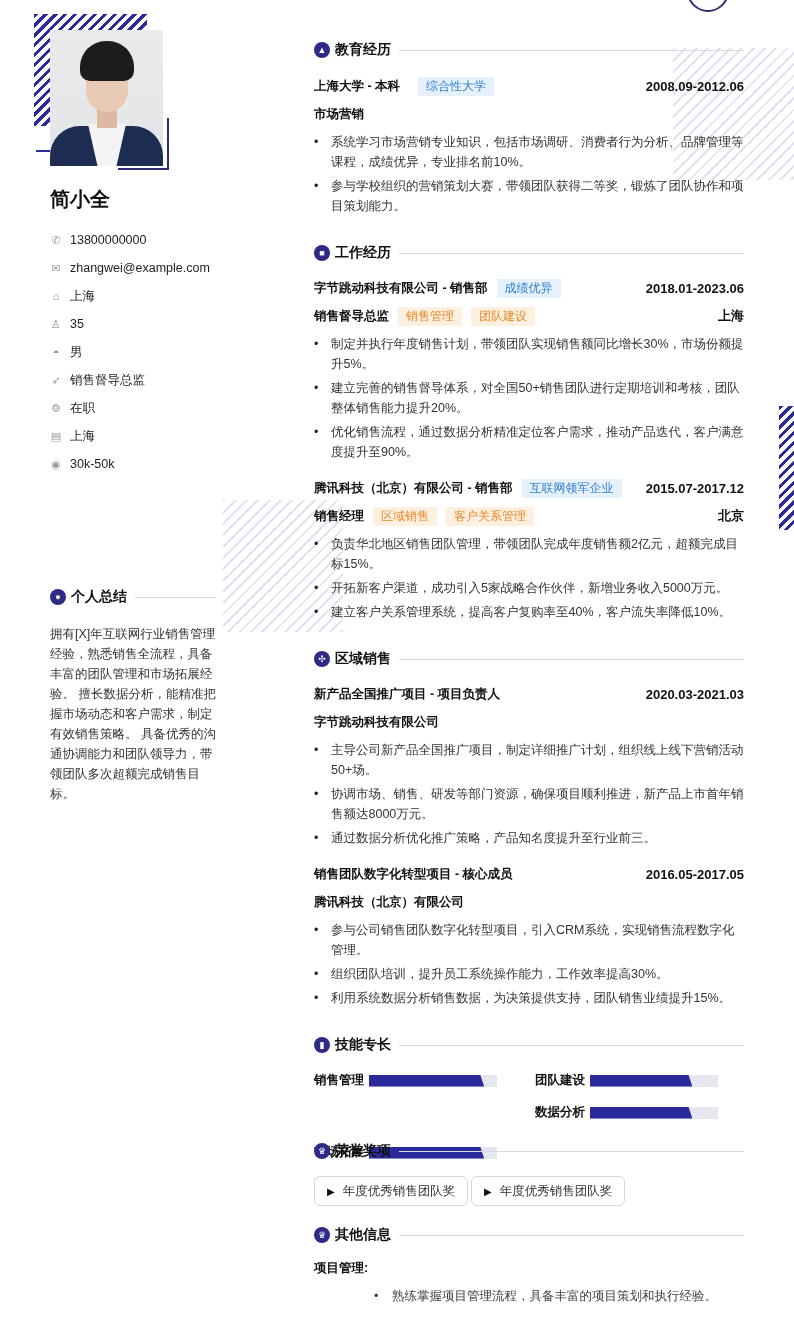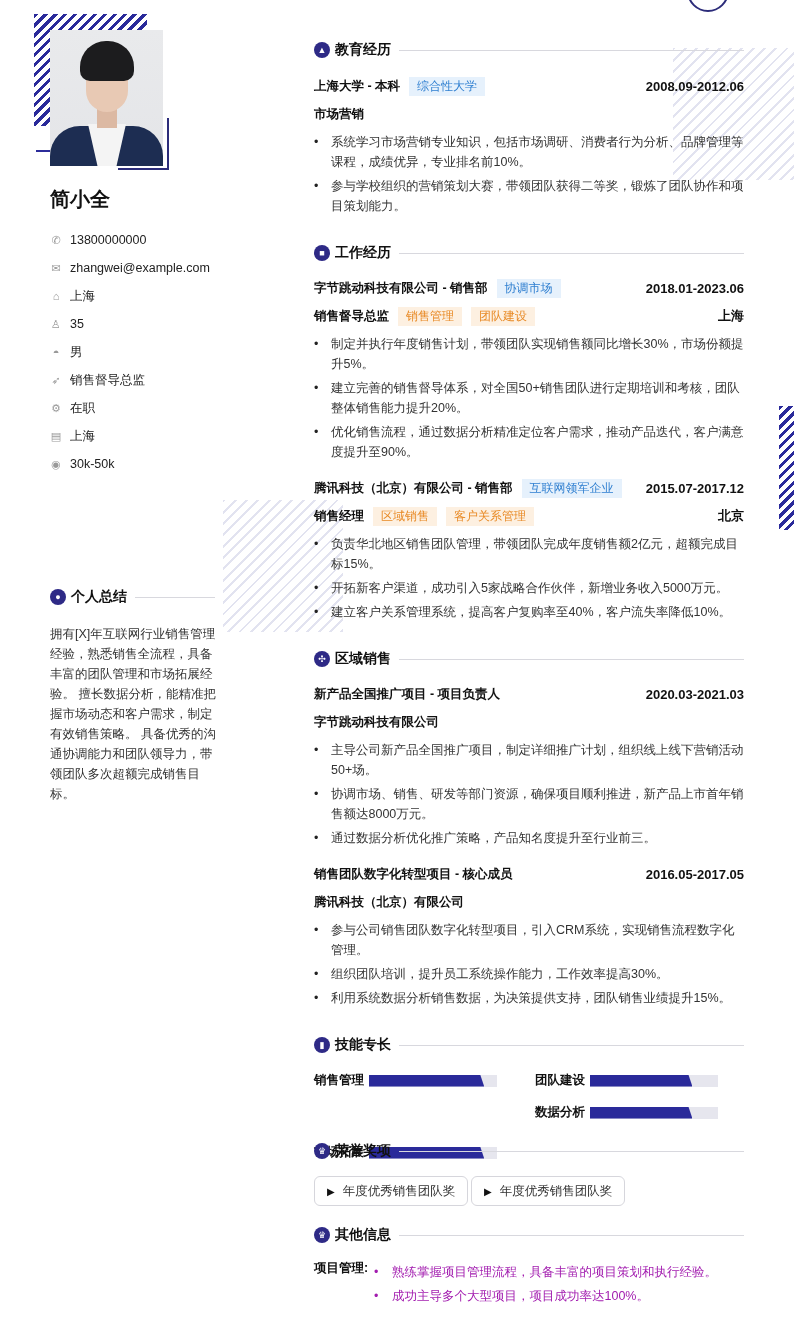--- a/index.html
+++ b/index.html
@@ -70,21 +70,21 @@
   .skill { position: absolute; display: flex; align-items: center; font-size: 12.5px; color: #111; font-weight: 700; }
   .skill .bar { width: 128px; height: 12px; background: #e6e6ee; margin-left: 5px; position: relative; }
   .skill .fill { position: absolute; left: 0; top: 0; height: 12px; background: #2a2a9a; clip-path: polygon(0 0, calc(100% - 4px) 0, 100% 100%, 0 100%); }
 
   .award { position: absolute; top: 1176px; height: 30px; border: 1px solid #d6d6dc; border-radius: 6px; display: flex; align-items: center; padding: 0 12px; font-size: 12.5px; color: #333; }
   .award .tri { font-size: 10px; margin-right: 8px; color: #111; }
 
   .other { position: absolute; left: 0; top: 1260px; display: flex; font-size: 12.5px; }
   .other .label { font-weight: 700; color: #111; width: 56px; }
   .other ul { list-style: none; }
-  .other li { position: relative; padding-left: 22px; line-height: 24px; color: #a21caf; }
+  .other li { position: relative; padding-left: 22px; line-height: 24px; color: #404040; margin-top: 24px; }
   .other li::before { content: "•"; position: absolute; left: 4px; }
 </style>
 </head>
 <body>
 
 <div class="deco-circle"></div>
 <div class="deco-stripe-light" style="left:673px;top:48px;width:121px;height:132px;"></div>
 <div class="deco-stripe-light" style="left:223px;top:500px;width:120px;height:132px;"></div>
 <div class="deco-stripe-dark" style="left:779px;top:406px;width:15px;height:124px;"></div>
 
@@ -149,41 +149,41 @@
 </div>
 <p class="summary-text">拥有[X]年互联网行业销售管理经验，熟悉销售全流程，具备丰富的团队管理和市场拓展经验。 擅长数据分析，能精准把握市场动态和客户需求，制定有效销售策略。 具备优秀的沟通协调能力和团队领导力，带领团队多次超额完成销售目标。</p>
 
 <div class="main">
 
   <div class="sec-head" style="top:41px;">
     <span class="sec-icon">▲</span>
     <span class="sec-title">教育经历</span>
     <span class="sec-line"></span>
   </div>
-  <div class="row" style="top:77px;">
+  <div class="row" style="top:77px;gap:9px;">
     <span class="bold">上海大学 - 本科</span>
     <span class="tag-blue">综合性大学</span>
     <span class="right">2008.09-2012.06</span>
   </div>
   <div class="row" style="top:105px;">
     <span class="bold">市场营销</span>
   </div>
   <ul class="bullets" style="top:132px;">
     <li>系统学习市场营销专业知识，包括市场调研、消费者行为分析、品牌管理等课程，成绩优异，专业排名前10%。</li>
     <li>参与学校组织的营销策划大赛，带领团队获得二等奖，锻炼了团队协作和项目策划能力。</li>
   </ul>
 
   <div class="sec-head" style="top:244px;">
     <span class="sec-icon">■</span>
     <span class="sec-title">工作经历</span>
     <span class="sec-line"></span>
   </div>
   <div class="row" style="top:279px;">
     <span class="bold">字节跳动科技有限公司 - 销售部</span>
-    <span class="tag-blue">协调市场</span>
+    <span class="tag-blue">成绩优异</span>
     <span class="right">2018.01-2023.06</span>
   </div>
   <div class="row" style="top:307px;">
     <span class="bold">销售督导总监</span>
     <span class="tag-orange">销售管理</span>
     <span class="tag-orange">团队建设</span>
     <span class="right">上海</span>
   </div>
   <ul class="bullets" style="top:334px;">
     <li>制定并执行年度销售计划，带领团队实现销售额同比增长30%，市场份额提升5%。</li>

